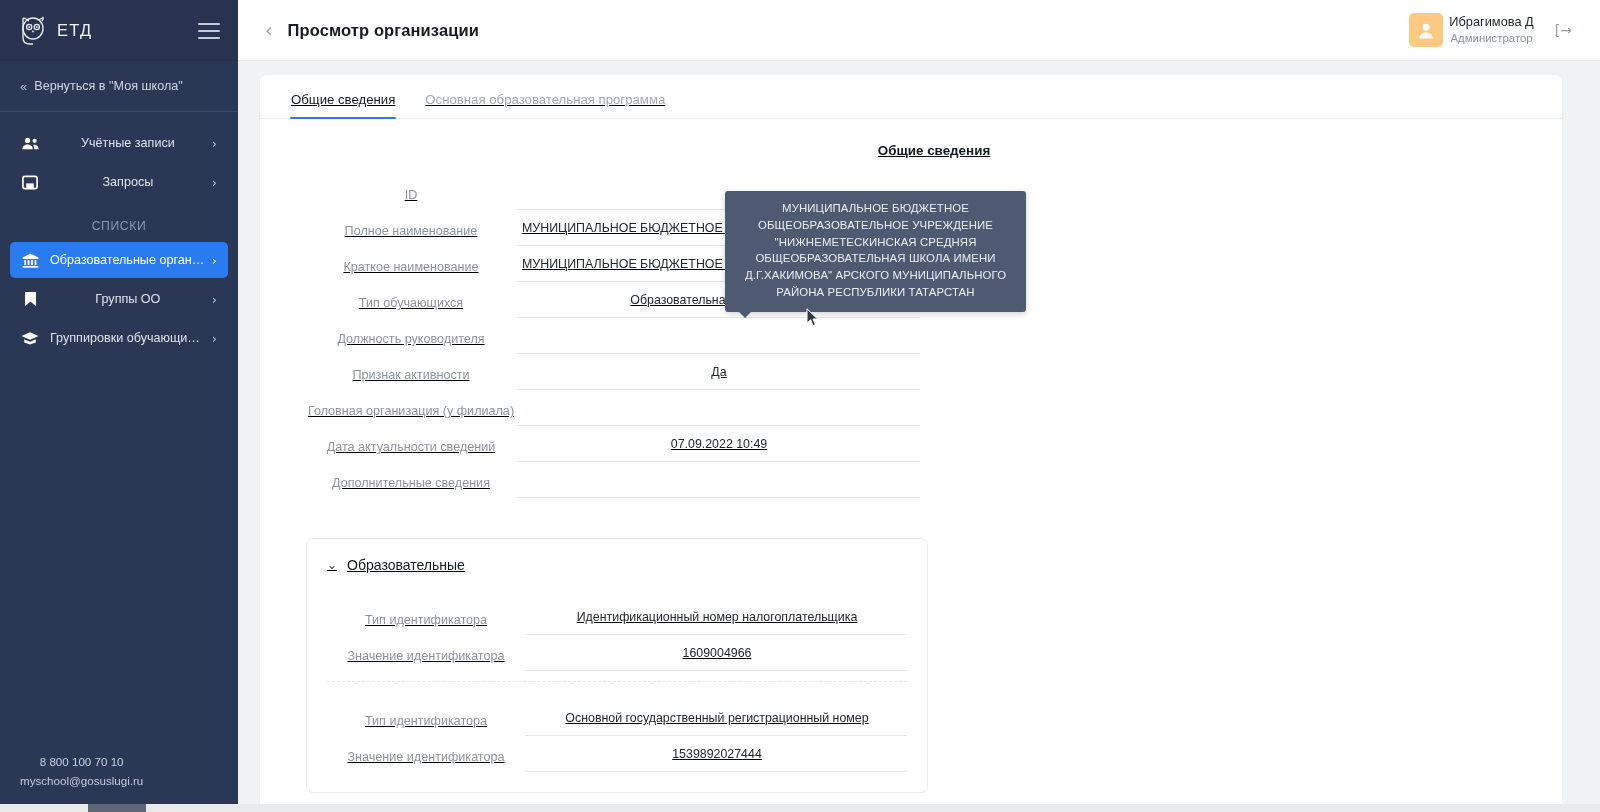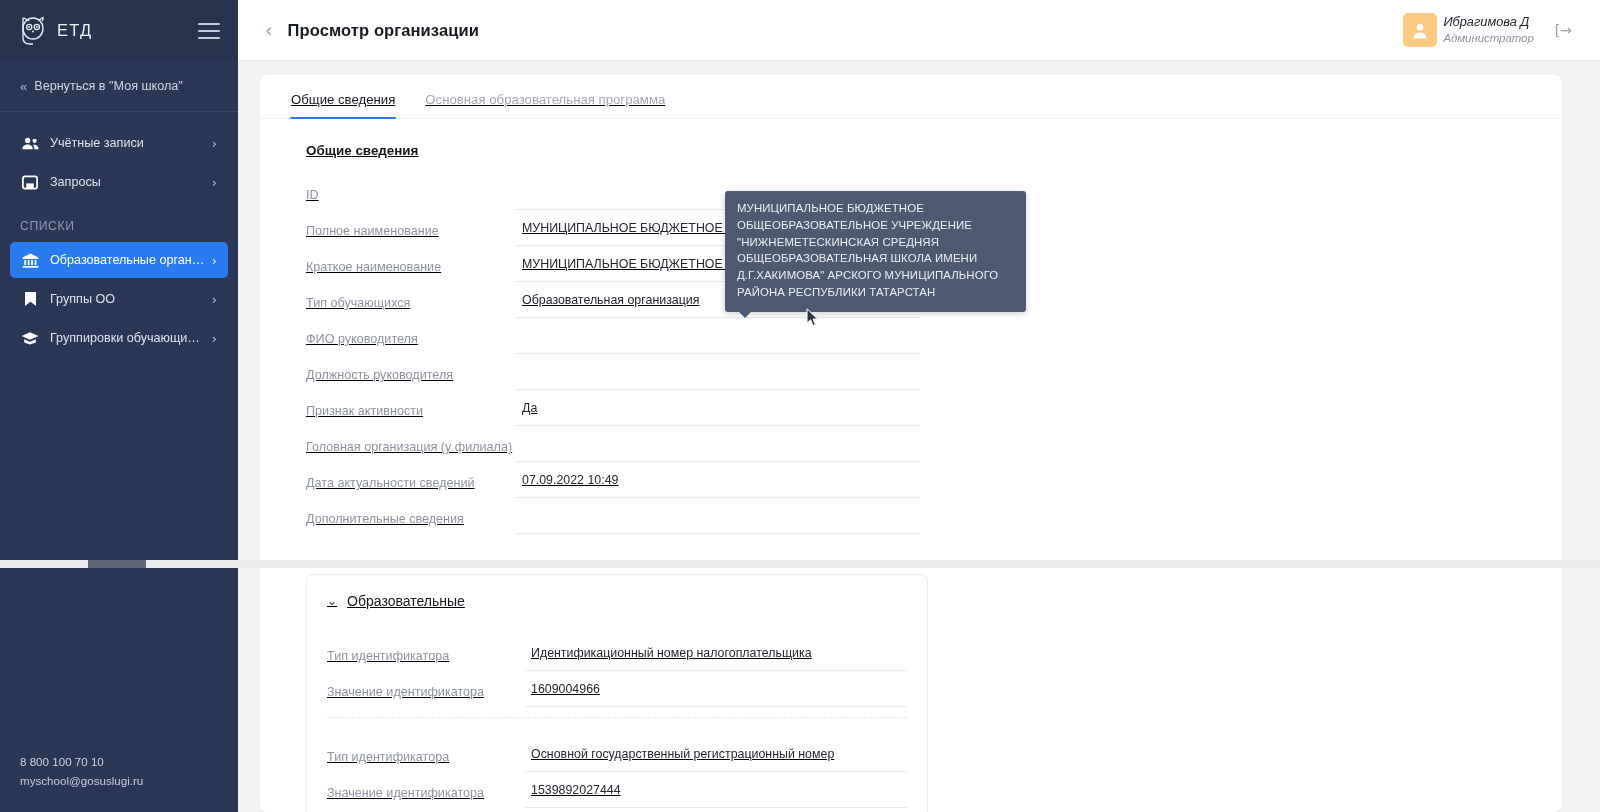--- a/index.html
+++ b/index.html
@@ -3,21 +3,21 @@
 <meta charset="utf-8">
 <title>Просмотр организации</title>
 <style>
   * { box-sizing: border-box; margin: 0; padding: 0; }
   html, body {
     width: 1600px; height: 812px;
     overflow: hidden;
     font-family: "Liberation Sans", "DejaVu Sans", sans-serif;
     background: #eceef1;
   }
-  #app { position: relative; width: 1600px; height: 568px; display: flex; background:#c2410c; }
+  #app { position: relative; width: 1600px; height: 812px; display: flex; background:#c2410c;text-align:center; }
 
   
   .sidebar {
     width: 238px; height: 812px; flex: 0 0 238px;
     background: #2b3855;
     display: flex; flex-direction: column;
     position: relative;
   }
   .sb-top {
     height: 61px; flex: 0 0 61px;
@@ -71,21 +71,21 @@
     height: 61px; flex:0 0 61px; background:#ffffff;
     display:flex; align-items:center; justify-content:space-between;
     padding: 0 24px 0 24px;
     border-bottom: 1px solid #e7e9ec;
   }
   .tb-left { display:flex; align-items:center; gap: 12px; }
   .back-chev { color:#8fa6c4; font-size:19px; line-height:1; cursor:pointer; font-family:"DejaVu Sans", sans-serif; padding: 2px 3px;}
   .page-title { font-size:16.5px; font-weight:700; color:#171b22; letter-spacing:0.1px; }
 
   .tb-right { display:flex; align-items:center; gap: 17px; }
-  .user-box { display:flex; align-items:center; gap:6px; cursor:pointer;font-style:italic; }
+  .user-box { display:flex; align-items:center; gap:6px; cursor:pointer; }
   .avatar {
     width:34px; height:34px; border-radius:5px; background:#fbc97f;
     display:flex; align-items:center; justify-content:center;
   }
   .user-txt { line-height:1.3; }
   .user-name { font-size:12.8px; color:#1d222b; font-weight:400; }
   .user-role { font-size:11.4px; color:#8b919d; }
   .logout { color:#9aa1ad; font-size:14px; cursor:pointer; padding:4px; font-family:"DejaVu Sans", sans-serif; }
 
   .content {
@@ -315,24 +315,20 @@
           </div>
           <div class="frow">
             <div class="flabel">Краткое наименование</div>
             <div class="fval">МУНИЦИПАЛЬНОЕ БЮДЖЕТНОЕ ОБЩЕОБРАЗОВАТЕЛЬНОЕ УЧРЕЖДЕ...</div>
           </div>
           <div class="frow">
             <div class="flabel">Тип обучающихся</div>
             <div class="fval">Образовательная организация</div>
           </div>
           <div class="frow">
-            <div class="flabel">ФИО руководителя</div>
-            <div class="fval"></div>
-          </div>
-          <div class="frow">
             <div class="flabel">Должность руководителя</div>
             <div class="fval"></div>
           </div>
           <div class="frow">
             <div class="flabel">Признак активности</div>
             <div class="fval">Да</div>
           </div>
           <div class="frow">
             <div class="flabel">Головная организация (у филиала)</div>
             <div class="fval"></div>

